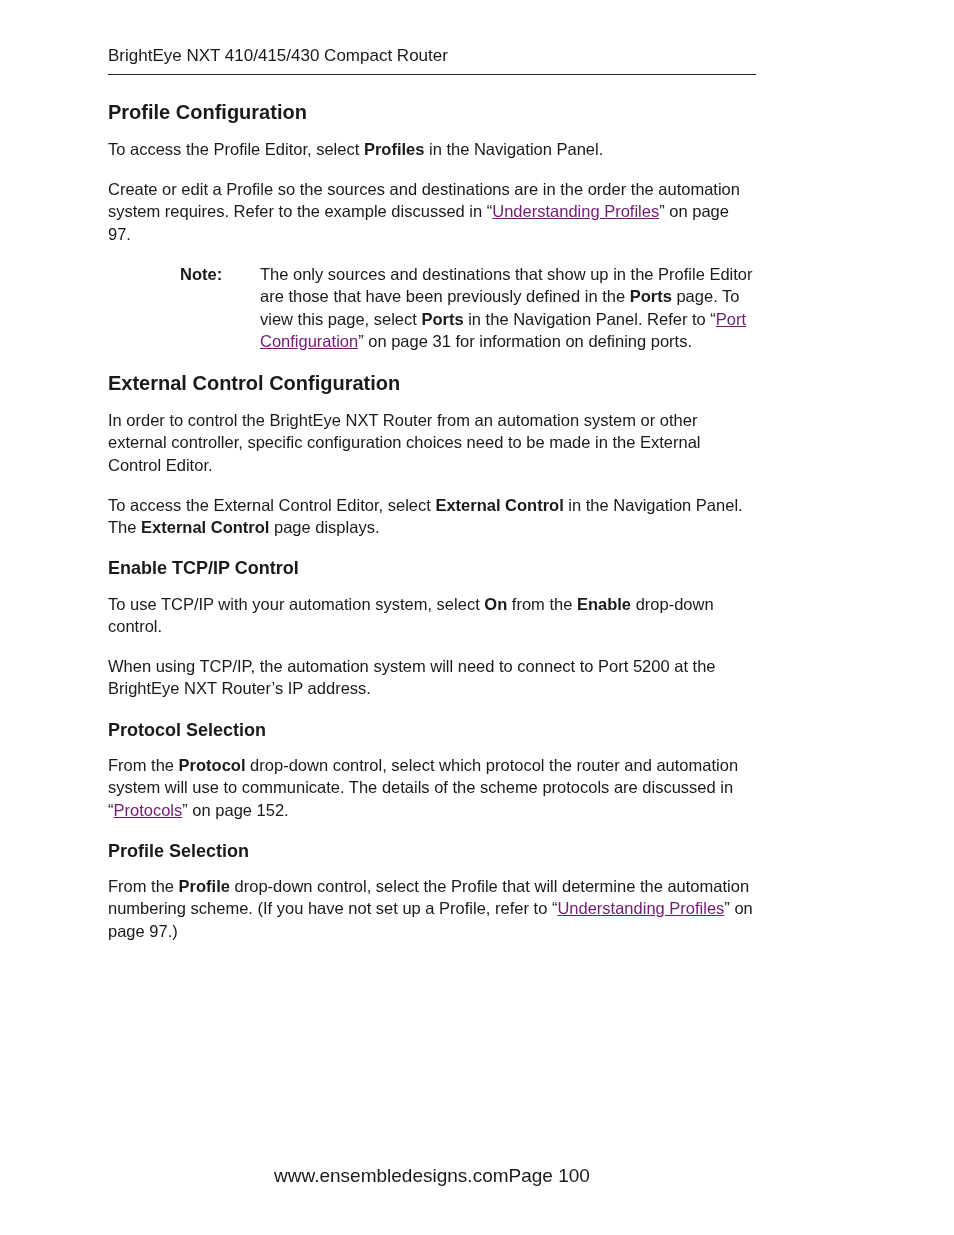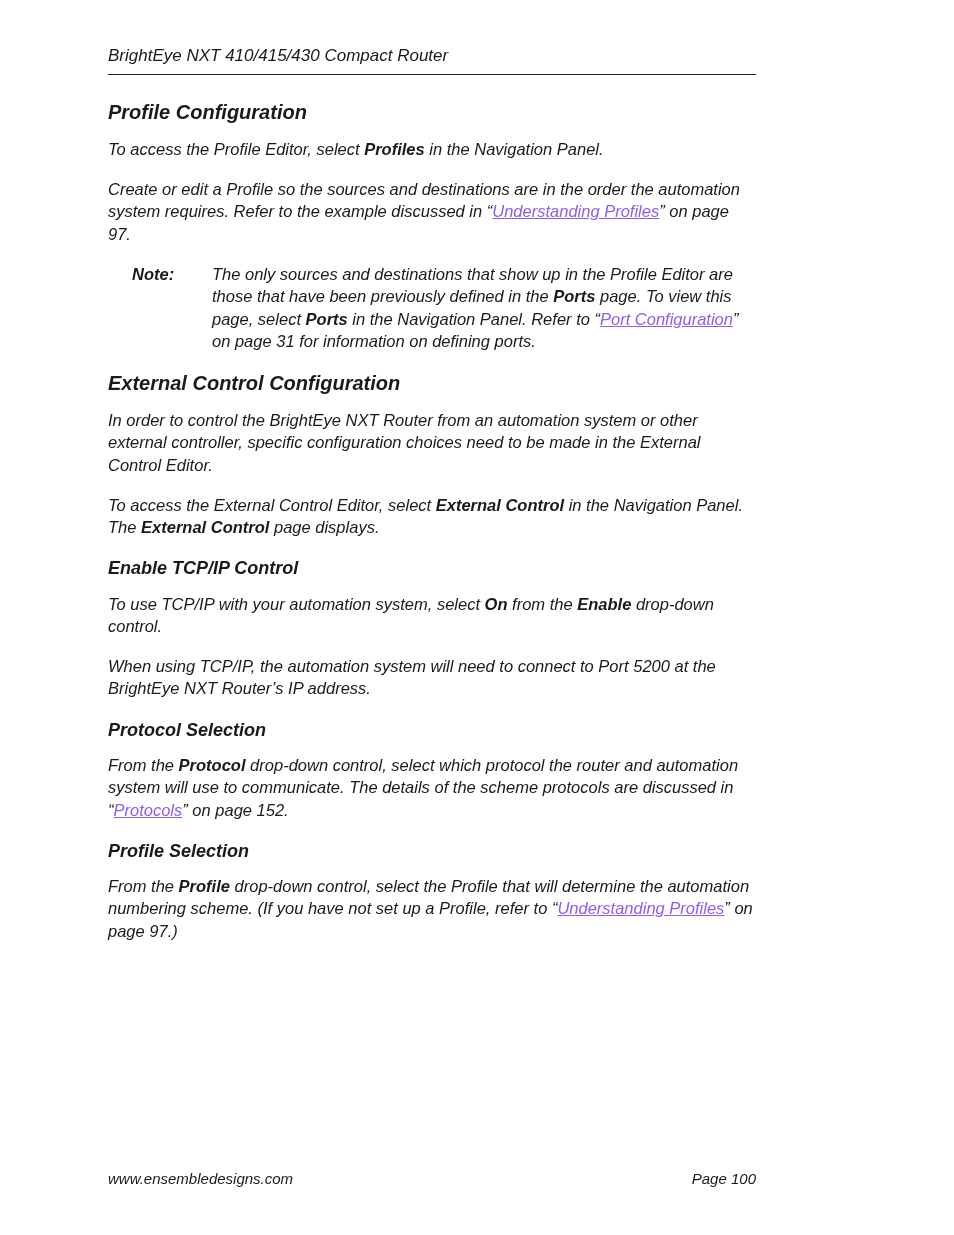--- a/index.html
+++ b/index.html
@@ -11,21 +11,20 @@
     background: #fff;
     width: 954px;
     line-height: 1.35;
   }
   .page {
     box-sizing: border-box;
     width: 864px;
     min-height: 1235px;
     padding: 45px 108px 40px 108px;
     position: relative;
-    font-style: italic;
   }
   .header-row {
     display: flex;
     justify-content: space-between;
     font-size: 17px;
     padding-bottom: 6px;
   }
   .header-left { }
   .header-right { }
   .header-rule {
@@ -39,42 +38,42 @@
     margin: 0 0 12px 0;
   }
   h4.subsection {
     font-size: 18px;
     font-weight: bold;
     margin: 0 0 12px 0;
   }
   p { margin: 12px 0 18px 0; }
   .note-block {
     display: flex;
-    margin: 0 0 18px 24px;
+    margin: 0 0 18px 72px;
   }
   .note-label {
     flex: 0 0 80px;
     font-weight: bold;
   }
   .note-body {
     flex: 1;
   }
   a.xref {
-    color: #8b5cf6;
+    color: #701a75;
     text-decoration: underline;
   }
   .bold { font-weight: bold; }
   .footer {
     position: absolute;
     bottom: 46px;
     left: 108px;
     right: 108px;
     display: flex;
-    justify-content: space-between;
-    font-size: 15px;
+    justify-content: center;
+    font-size: 19px;
   }
 </style>
 </head>
 <body>
 
 <div class="page">
 
   <div class="header-row">
     <div class="header-left">BrightEye NXT 410/415/430 Compact Router</div>
   </div>

